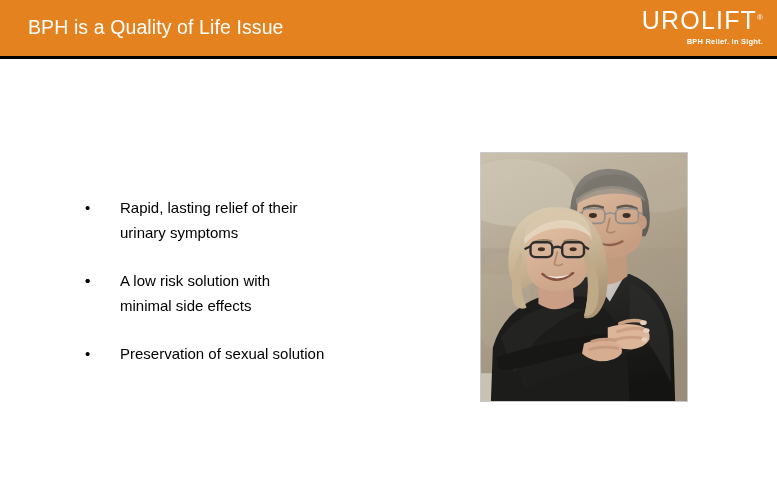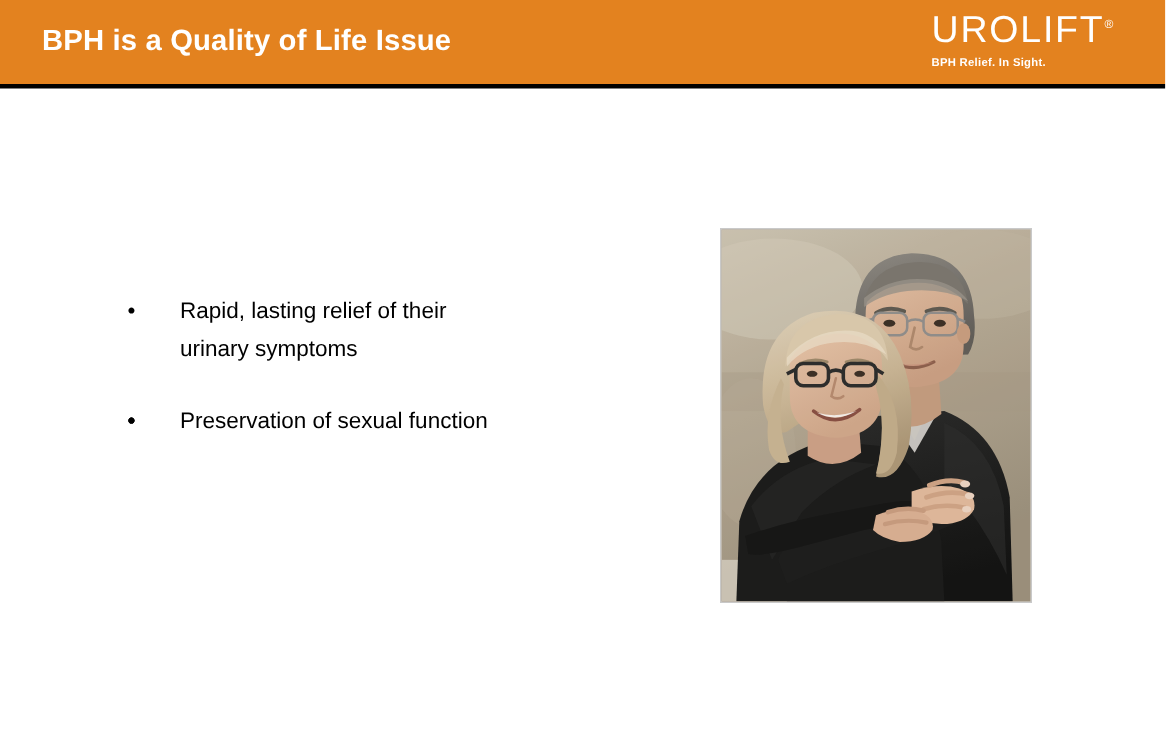--- a/index.html
+++ b/index.html
@@ -27,41 +27,41 @@
     width: 777px;
     height: 56px;
     background: #e3821f;
     box-sizing: border-box;
   }
   .header-title {
     position: absolute;
     left: 28px;
     top: 16px;
     font-size: 19.5px;
-    font-weight: 700;
+    font-weight: 400;
     color: #ffffff;
     letter-spacing: 0.1px;
     white-space: nowrap;
   }
   .header-rule {
     position: absolute;
     left: 0;
     top: 56px;
     width: 777px;
     height: 3px;
     background: #000000;
   }
 
   
   .logo-block {
     position: absolute;
     right: 14px;
     top: 8px;
     width: 142px;
-    text-align: left;
+    text-align: right;
     line-height: 1;
   }
   .logo-wordmark {
     font-size: 25px;
     font-weight: 400;
     color: #ffffff;
     letter-spacing: 1.2px;
     position: relative;
     display: inline-block;
     white-space: nowrap;
@@ -165,25 +165,27 @@
       <span class="bullet-text">Rapid, lasting relief of their
 urinary symptoms</span>
     </div>
 
     <div class="bullet-item">
       <span class="bullet-dot">•</span>
     </div>
 
     <div class="bullet-item">
       <span class="bullet-dot">•</span>
+      <span class="bullet-text">A low risk solution with
+minimal side effects</span>
     </div>
 
     <div class="bullet-item">
       <span class="bullet-dot">•</span>
-      <span class="bullet-text">Preservation of sexual function</span>
+      <span class="bullet-text">Preservation of sexual solution</span>
     </div>
 
   </div>
 
   <div class="photo-frame">
     <svg viewBox="0 0 208 250" preserveAspectRatio="none">
       <defs>
         <linearGradient id="bgGrad" x1="0" y1="0" x2="0.35" y2="1">
           <stop offset="0%" stop-color="#cfc6b4"></stop>
           <stop offset="45%" stop-color="#b7aa95"></stop>

